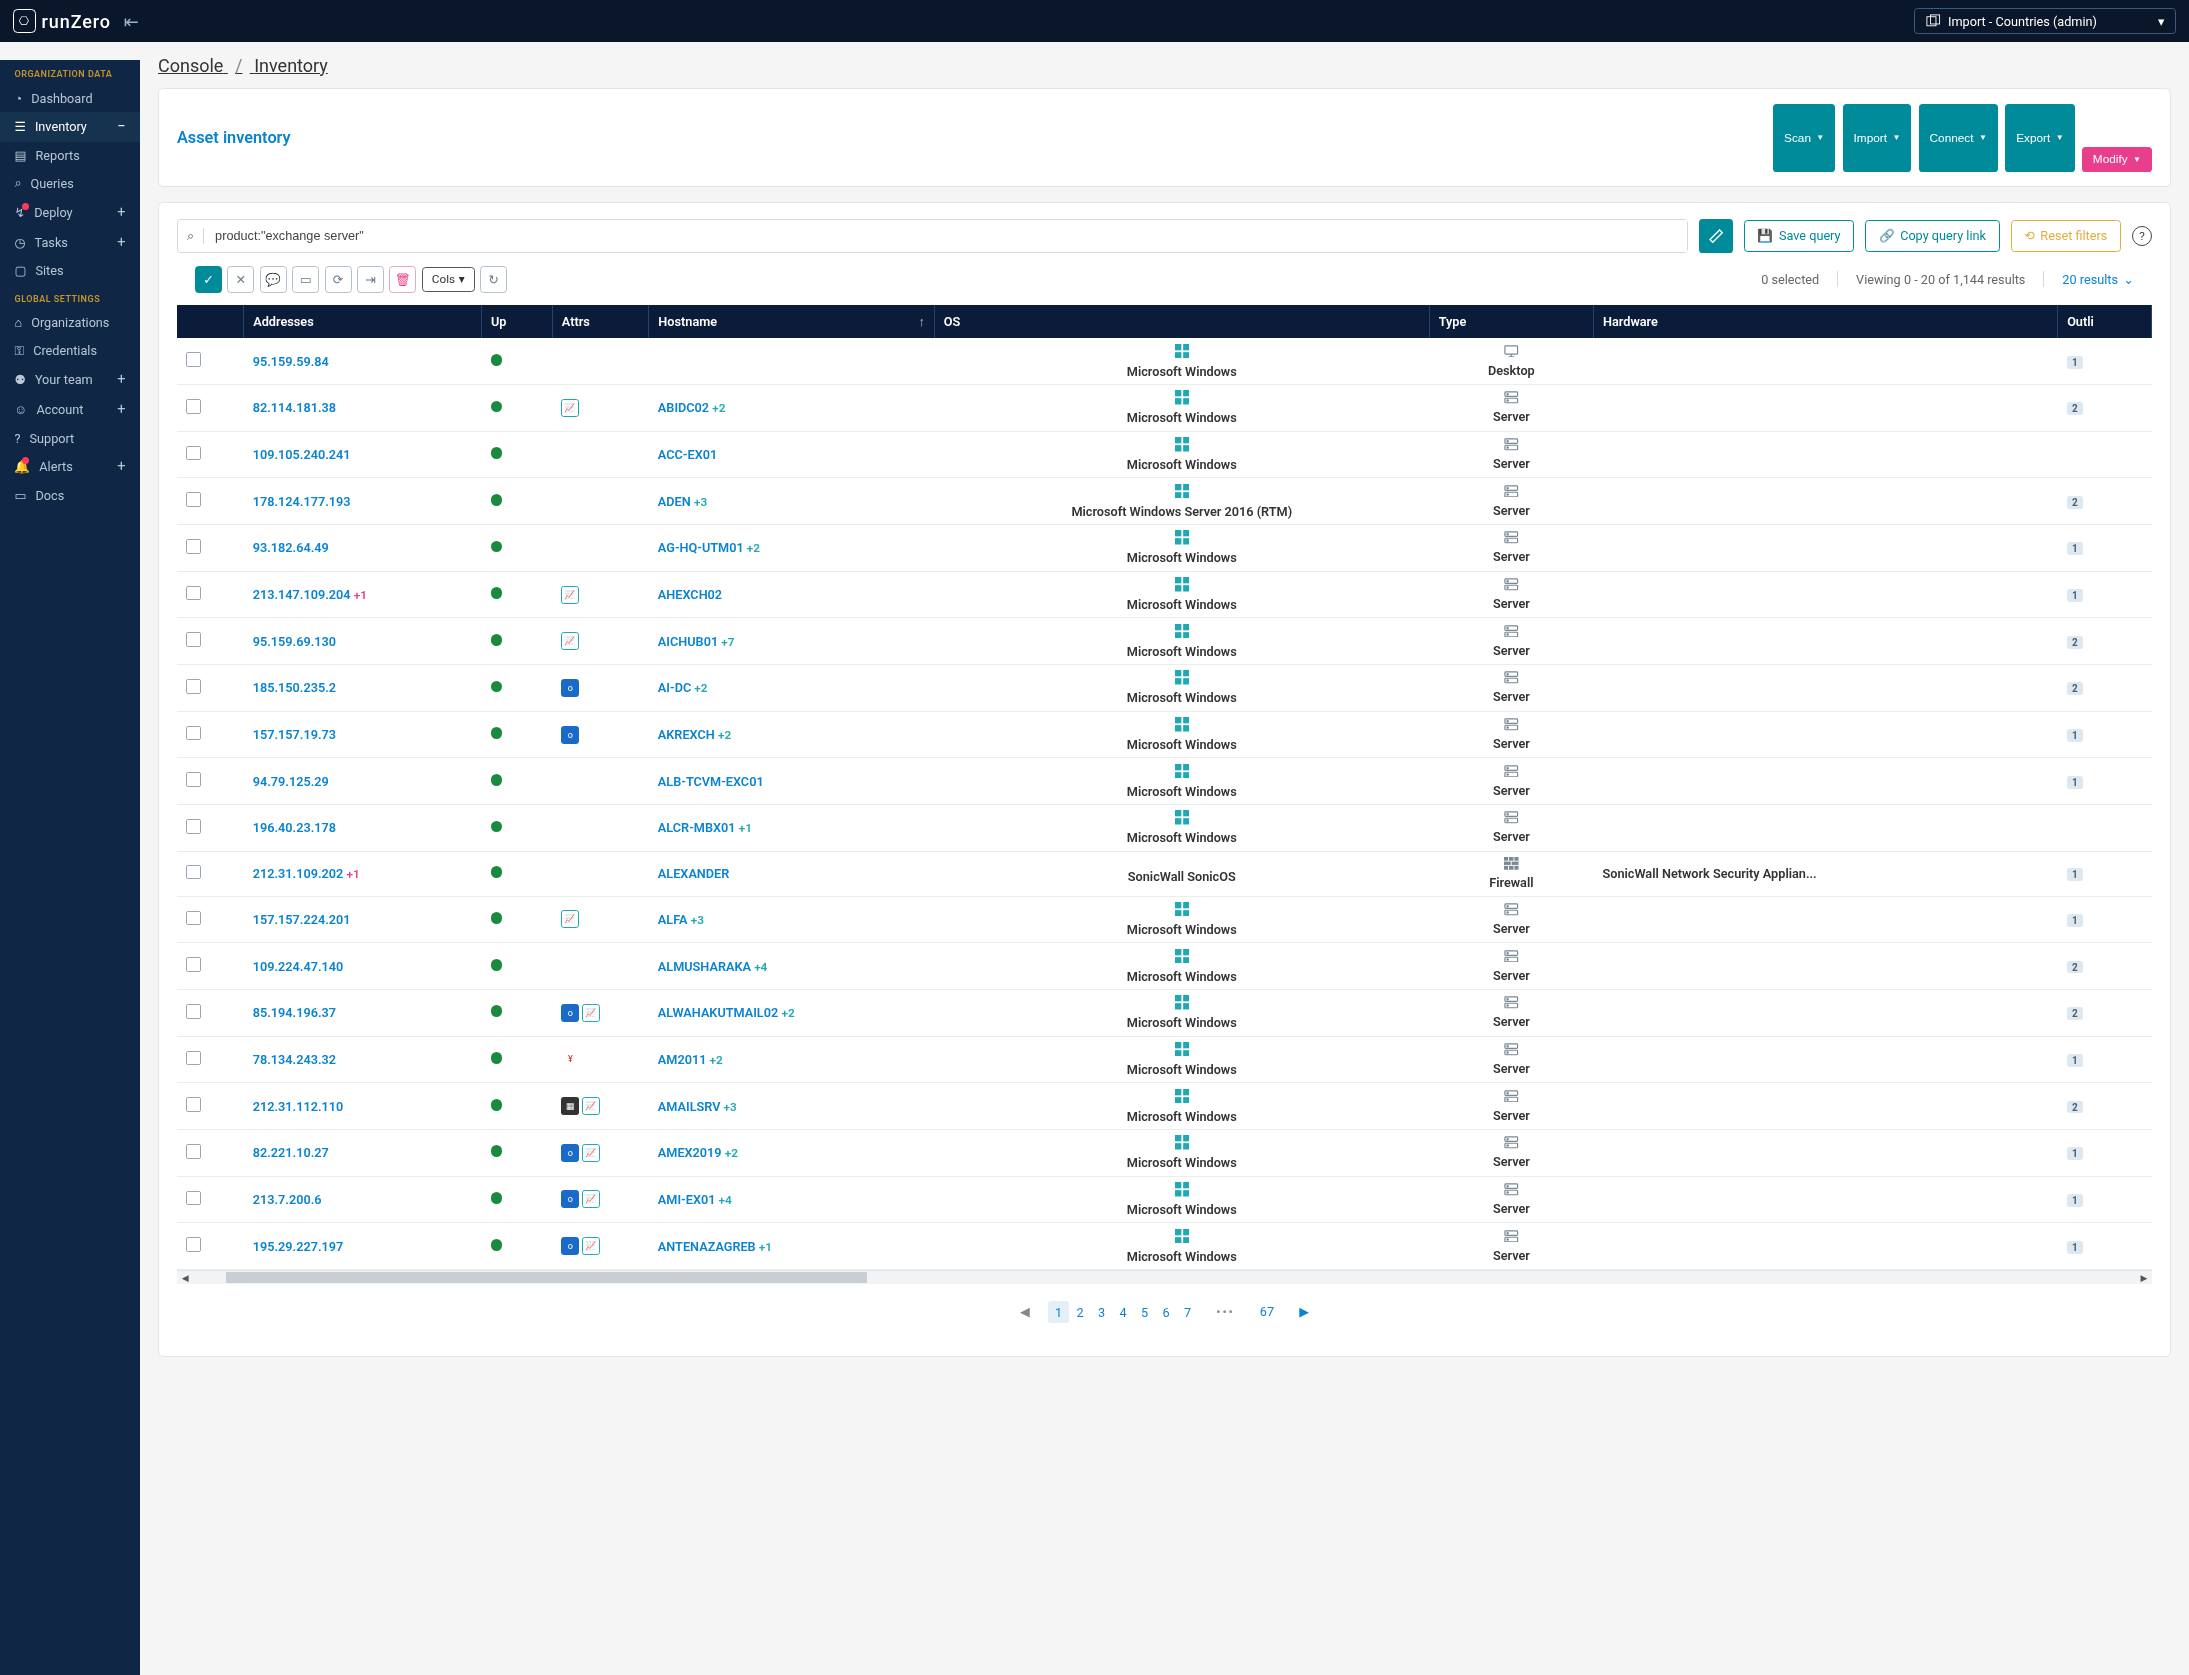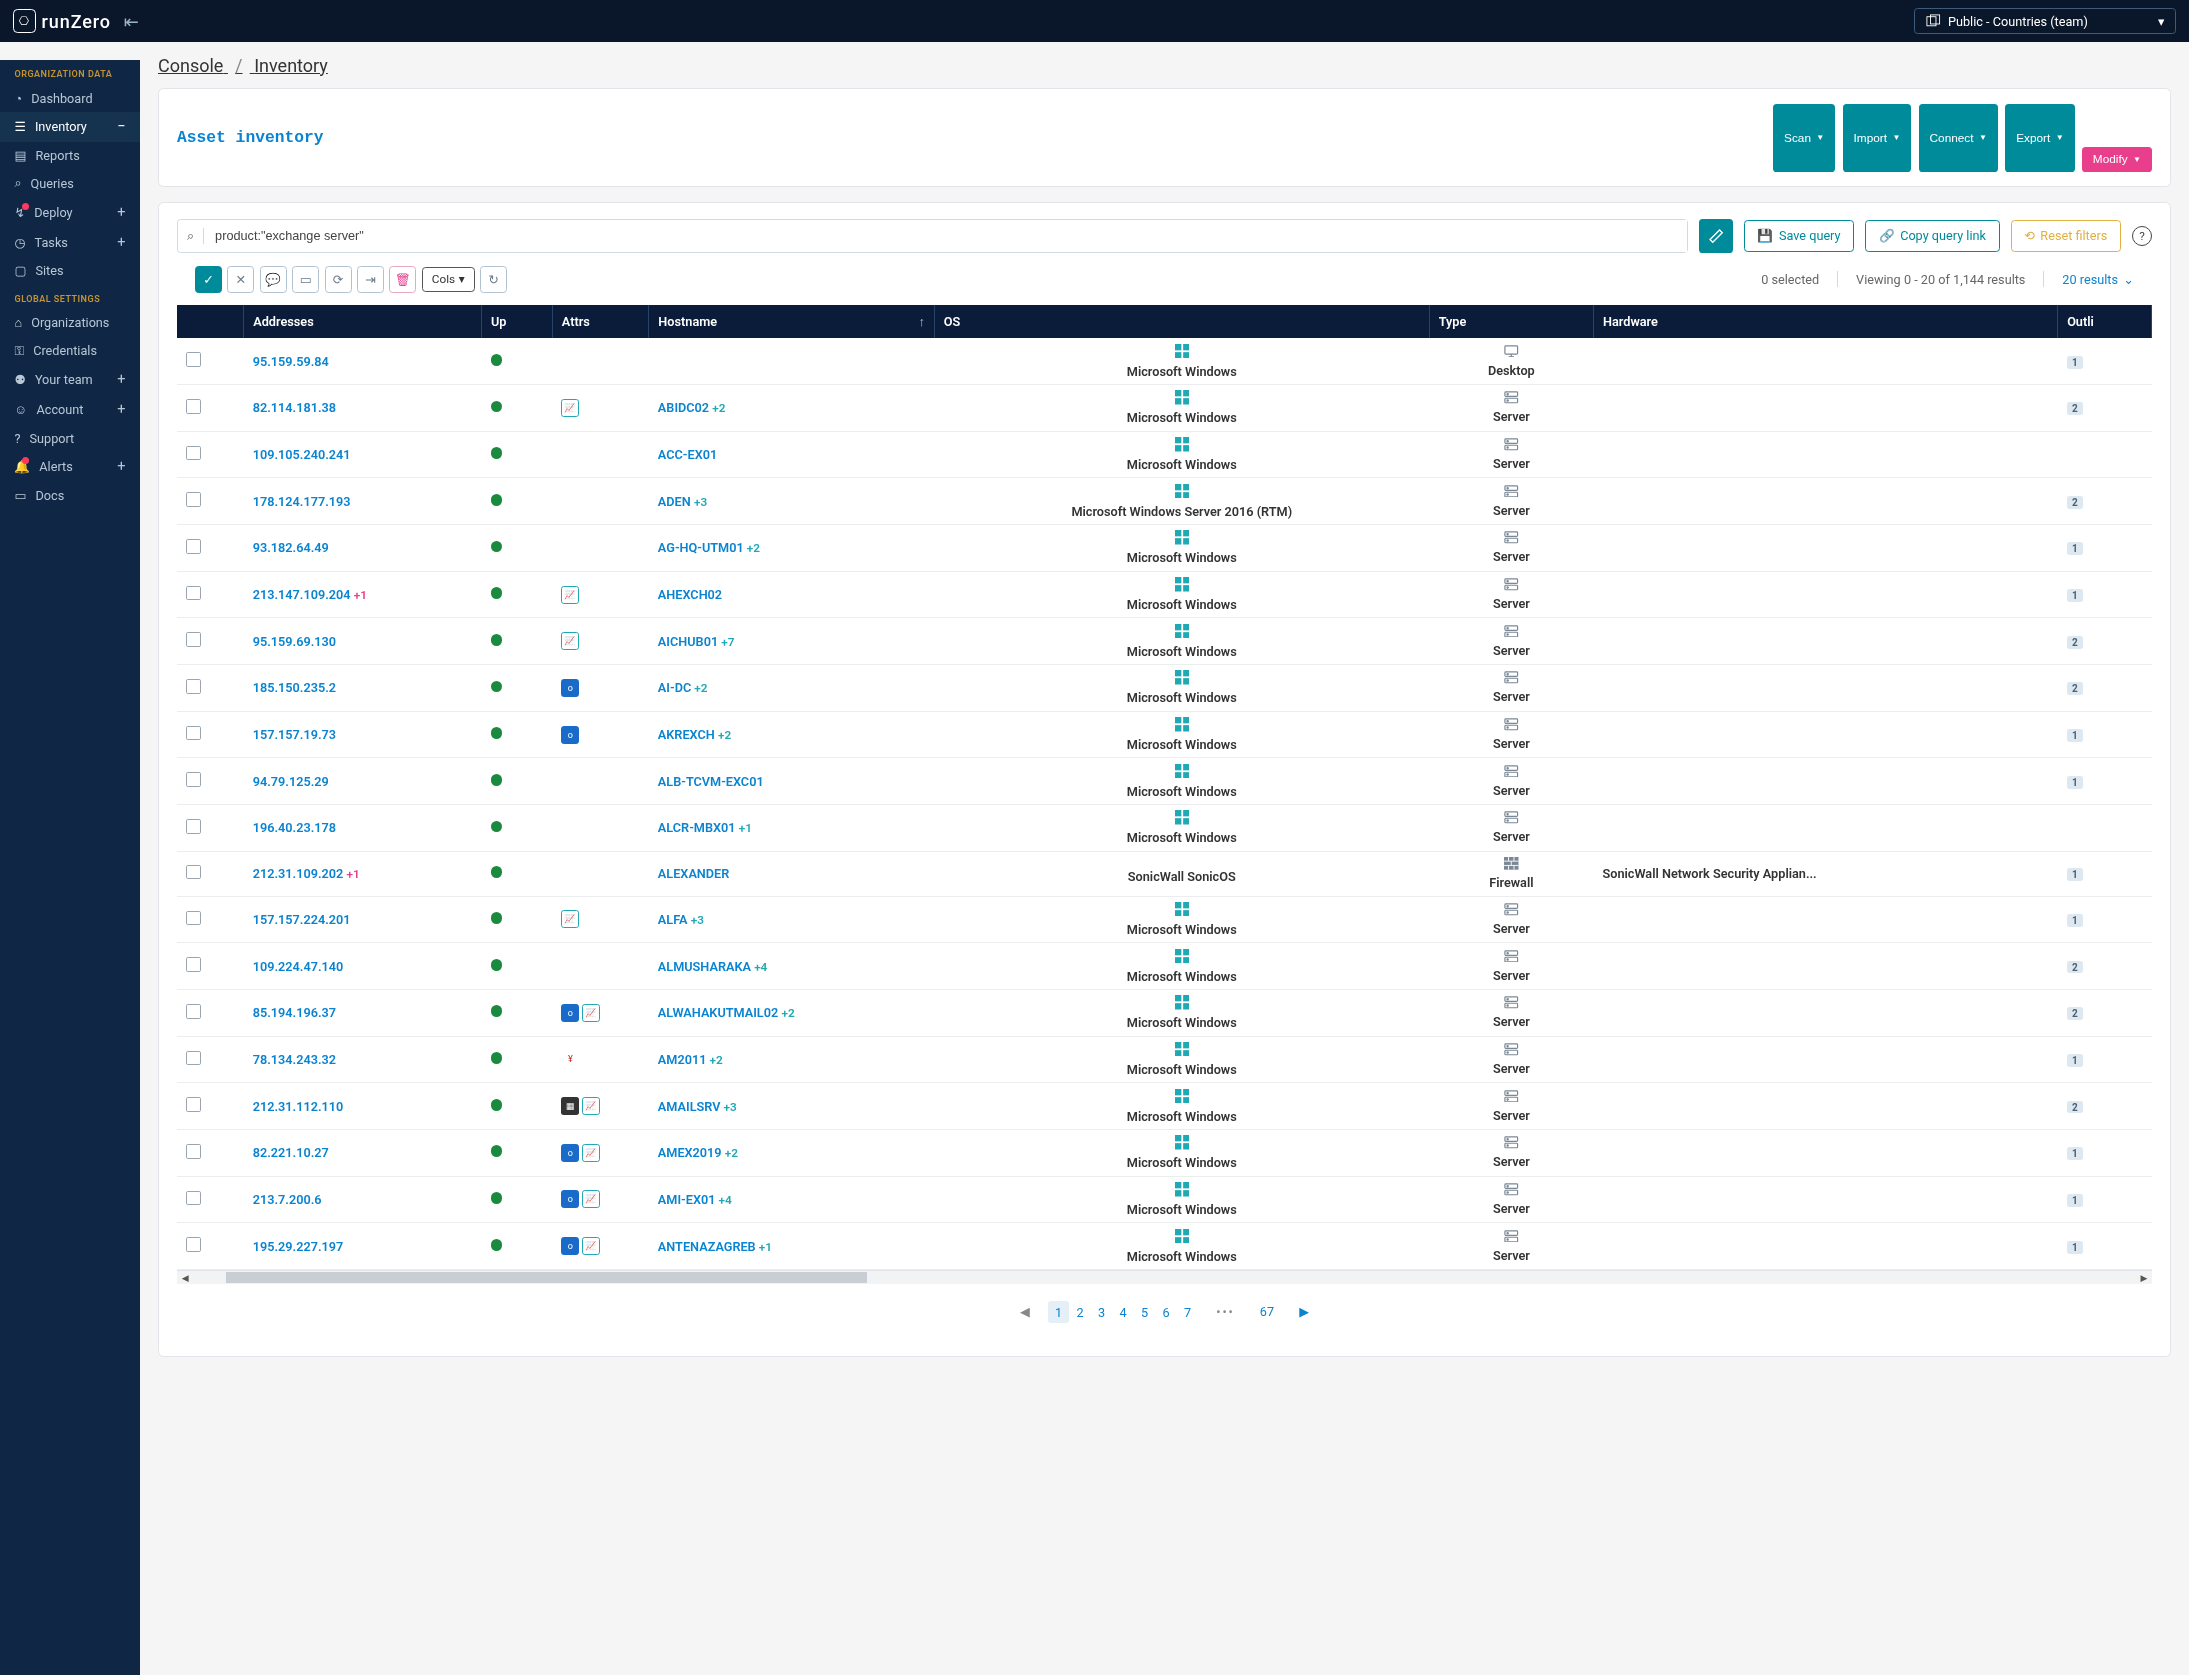--- a/index.html
+++ b/index.html
@@ -68,21 +68,21 @@
 }
 .breadcrumb {
   padding:12.7px 18px; font-size:18px; color:#333;text-decoration:underline;
 }
 .breadcrumb a { color:#333; text-decoration:none; }
 .breadcrumb .sep { margin:0 7.2px; color:#888; }
 .card {
   background:#fff; border:0.9px solid #e1e5ea; border-radius:5.4px; margin:0 18px 14.5px;
 }
 .header-card { display:flex; align-items:center; justify-content:space-between; padding:14.5px 18px; }
-.page-title { color:#0a84d1; font-size:16.3px; font-weight:600;font-family:Liberation Mono, monospace; }
+.page-title { color:#0a84d1; font-size:16.3px; font-weight:600; }
 .btn-row { display:flex; gap:7.2px; }
 .btn {
   padding:5.4px 11px; border-radius:3.6px; font-size:11.8px; cursor:pointer; border:none;
   display:flex; align-items:center; gap:5.4px;
 }
 .btn.teal { background:#008b9b; color:#fff; }
 .btn.pink { background:#e83e8c; color:#fff;margin-top:43px; }
 .btn .caret { font-size:8.1px; }
 
 .search-card { padding:16.3px 18px; }
@@ -194,21 +194,21 @@
     <span class="nav-toggle">⇤</span>
   </div>
   <div class="org-select">
     <span class="org-select-left">
       <span>
         <svg width="14.5" height="14.5" viewBox="0 0 16 16" fill="none" stroke="#fff" stroke-width="1">
           <rect x="1" y="3" width="10" height="10"></rect>
             <rect x="5" y="1" width="10" height="10"></rect>
         </svg>
       </span>
-      <span>Public - Countries (team)</span>
+      <span>Import - Countries (admin)</span>
     </span>
     <span>▾</span>
   </div>
 </div>
 
 <div class="sidebar">
   <div class="side-section-title">ORGANIZATION DATA</div>
   <div class="side-item">
     <span>◔</span>
     <span>Dashboard</span>

